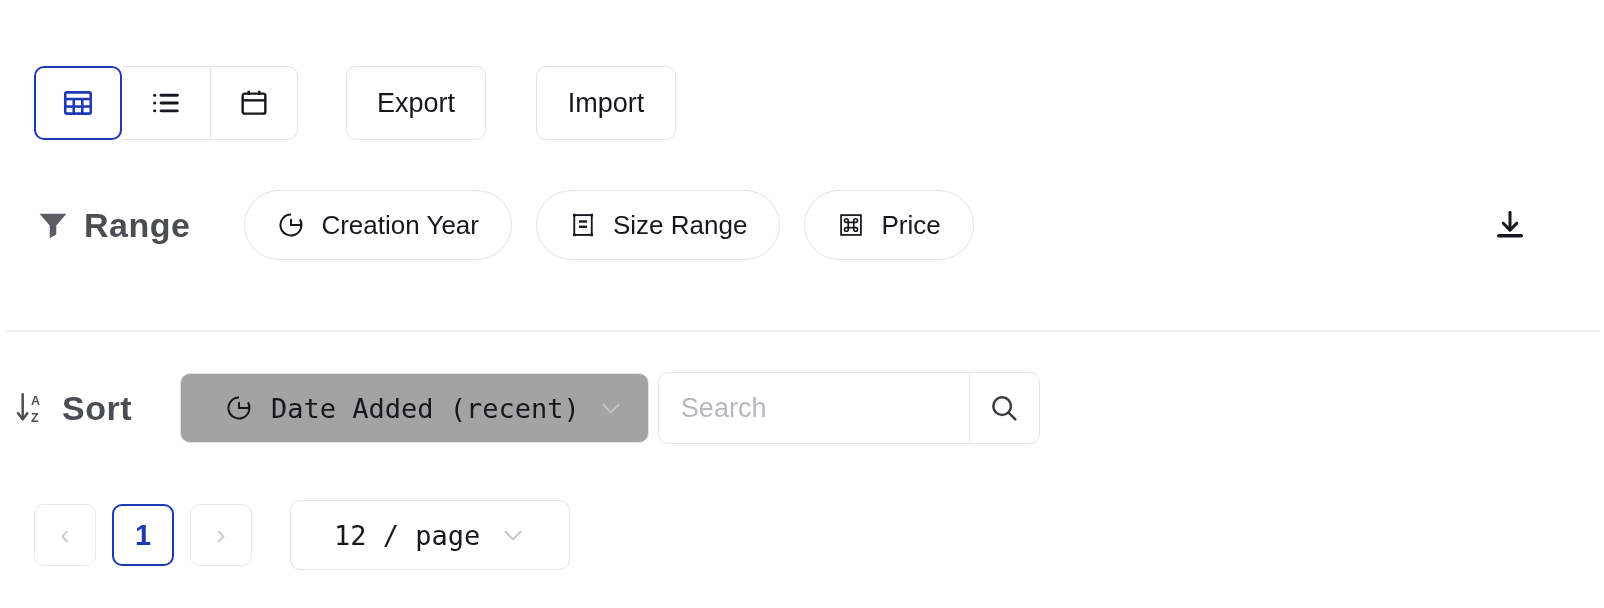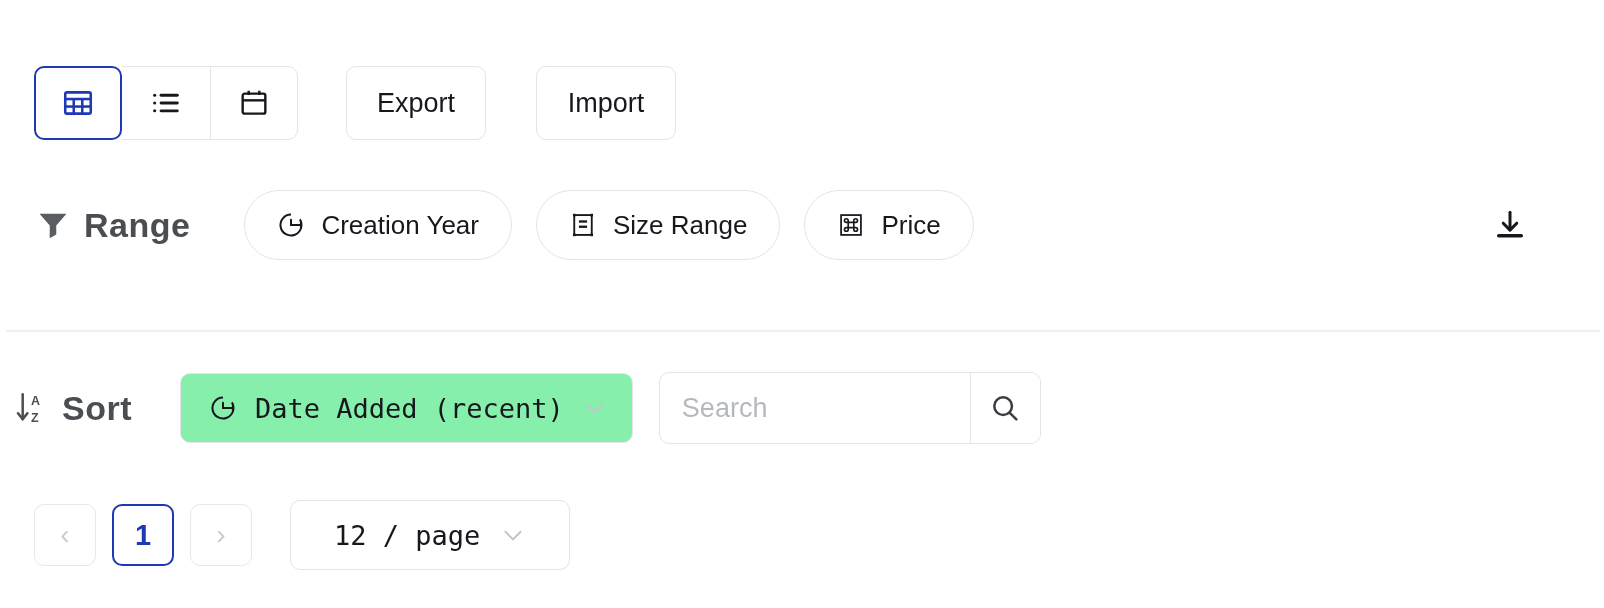--- a/index.html
+++ b/index.html
@@ -141,42 +141,42 @@
     top: 372px;
     display: flex;
     align-items: center;
   }
   .select-box {
     height: 70px;
     box-sizing: border-box;
     display: flex;
     align-items: center;
     gap: 18px;
-    padding: 0 24px 0 28px;
-    border: 1px solid #e3e4e8;
-    border-radius: 10px;
-    background: #86efac;
+    padding: 0 24px 0 44px;
+    border: 1px solid #e3e4e8;
+    border-radius: 10px;
+    background: #a3a3a3;
     cursor: pointer;
     white-space: nowrap;
   }
   .mono {
     font-family: "DejaVu Sans Mono", "Liberation Mono", monospace;
     font-size: 27px;
     color: #16181d;
     letter-spacing: 0px;
   }
   .chev {
     color: #c2c5cb;
     font-size: 26px;
     line-height: 1;
     display: inline-block;
   }
 
   .search-wrap {
-    margin-left: 26px;
+    margin-left: 9px;
     display: flex;
     align-items: stretch;
     height: 70px;
     border: 1px solid #e3e4e8;
     border-radius: 10px;
     background: #ffffff;
     overflow: hidden;
   }
   .search-input {
     width: 266px;

